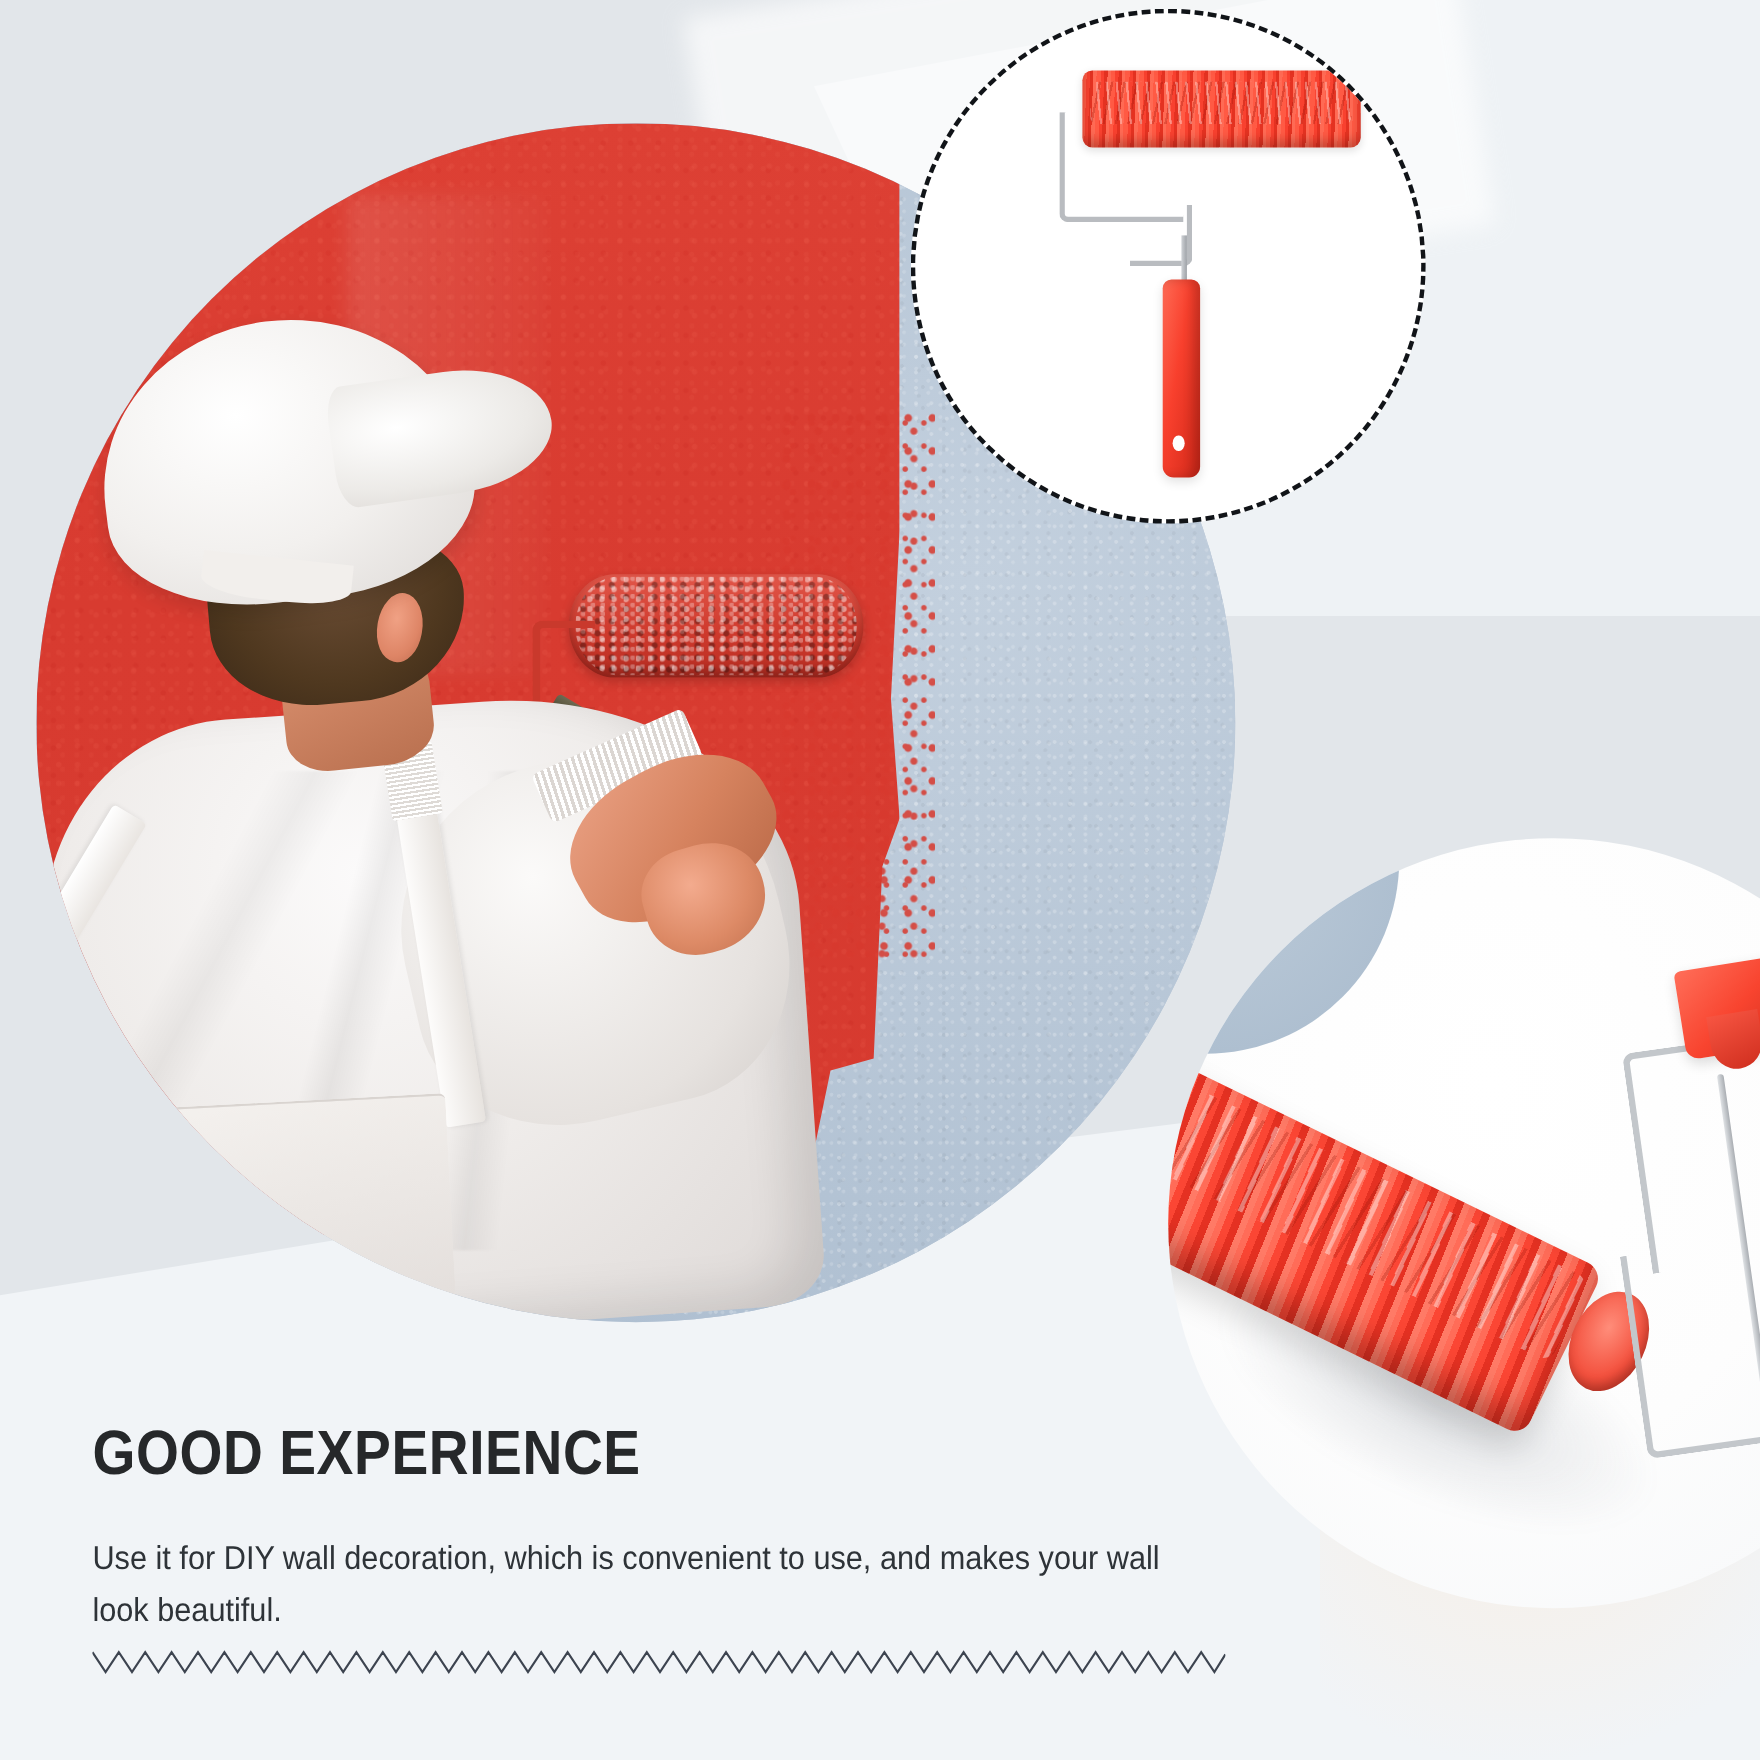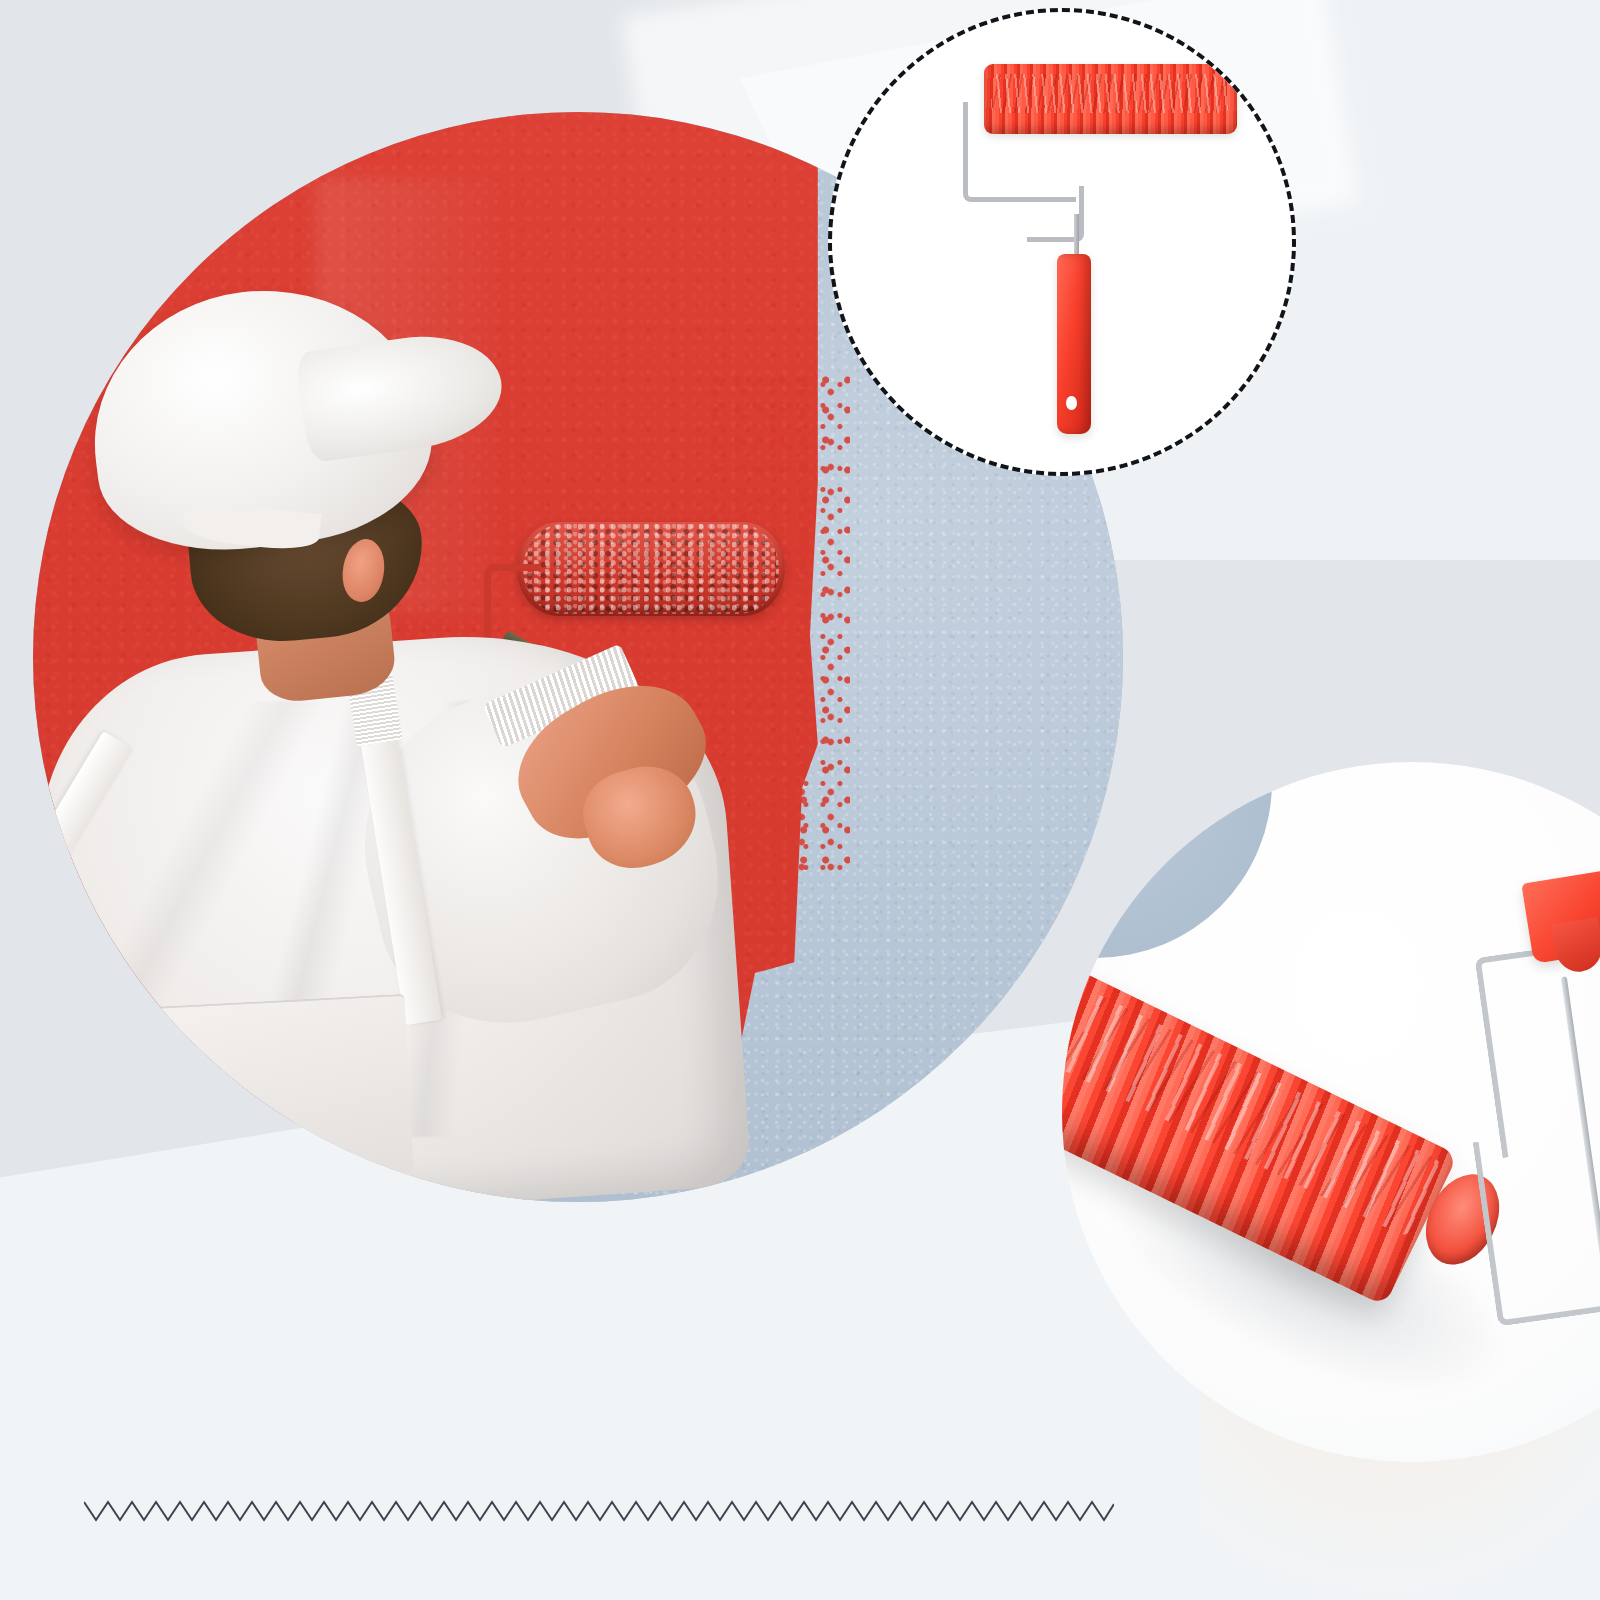--- a/index.html
+++ b/index.html
@@ -684,18 +684,22 @@
       <div class="prod-shadow"></div>
       <div class="prod-roller"></div>
       <div class="prod-roller-cap"></div>
       <div class="prod-wire-a"></div>
       <div class="prod-wire-c"></div>
       <div class="prod-wire-b"></div>
       <div class="prod-bracket-top"></div>
     </div>
   </div>
 
+  <div class="copy">
+    <h1 class="headline">GOOD EXPERIENCE</h1>
+    <p class="subcopy">Use it for DIY wall decoration, which is convenient to use, and makes your wall look beautiful.</p>
+  </div>
 
   <svg class="zigzag" viewBox="0 0 1030 26" preserveAspectRatio="none">
     <polyline points="0,4 12,22 24,4 36,22 48,4 60,22 72,4 84,22 96,4 108,22 120,4 132,22 144,4 156,22 168,4 180,22 192,4 204,22 216,4 228,22 240,4 252,22 264,4 276,22 288,4 300,22 312,4 324,22 336,4 348,22 360,4 372,22 384,4 396,22 408,4 420,22 432,4 444,22 456,4 468,22 480,4 492,22 504,4 516,22 528,4 540,22 552,4 564,22 576,4 588,22 600,4 612,22 624,4 636,22 648,4 660,22 672,4 684,22 696,4 708,22 720,4 732,22 744,4 756,22 768,4 780,22 792,4 804,22 816,4 828,22 840,4 852,22 864,4 876,22 888,4 900,22 912,4 924,22 936,4 948,22 960,4 972,22 984,4 996,22 1008,4 1020,22 1030,6" fill="none" stroke="#3d4450" stroke-width="2"></polyline>
   </svg>
 
 </div>
 
 </body></html>

